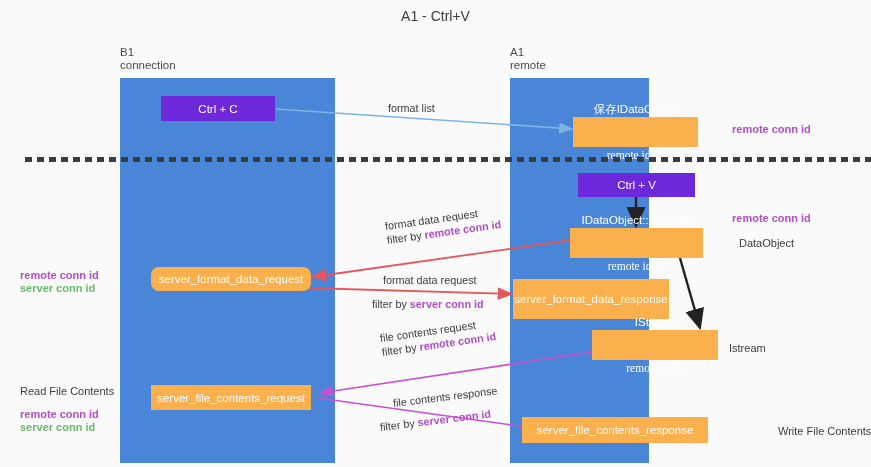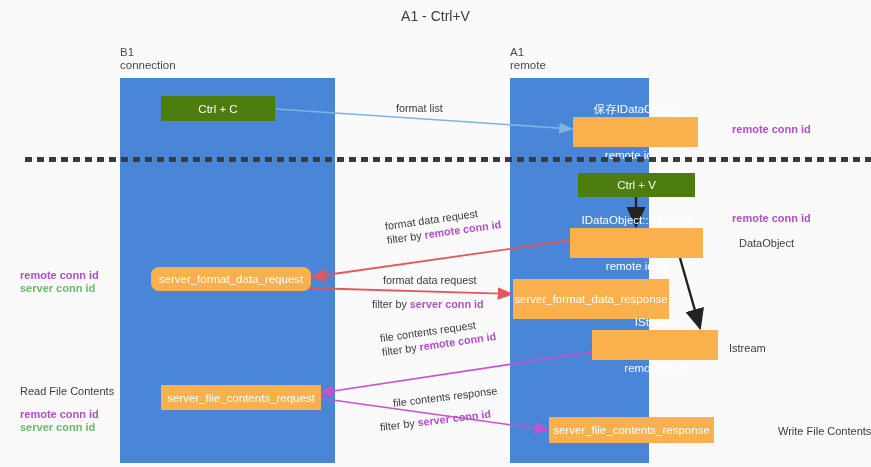--- a/index.html
+++ b/index.html
@@ -63,23 +63,23 @@
     box-sizing: border-box;
     display: flex;
     flex-direction: column;
     align-items: center;
     justify-content: center;
     text-align: center;
     font-size: 11.5px;
     line-height: 14px;
     color: #ffffff;
   }
-  .node.green { background: #4d7c0f; }
+  .node.green { background: #6d28d9; }
   .node.orange { background: #fbb04e; gap: 32px; }
-  .node .l2 { display: block; }
+  .node .l2 { display: block; font-family: Liberation Serif, serif; }
 
   
   .lbl {
     font-size: 11px;
     line-height: 14px;
     color: #3c3c3c;
     white-space: nowrap;
   }
   .lbl.bold { font-weight: bold; }
   .purple { color: #b14fc5; font-weight: bold; }
@@ -171,31 +171,31 @@
 
   <div class="abs node orange" style="left:513px; top:279px; width:156px; height:40px;">
     <span>server_format_data_response</span>
   </div>
 
   <div class="abs node orange" style="left:592px; top:330px; width:126px; height:30px;">
     <span>IStream</span>
     <span class="l2">remote id: A</span>
   </div>
 
-  <div class="abs node orange" style="left:161px; top:385px; width:160px; height:25px;">
+  <div class="abs node orange" style="left:151px; top:385px; width:160px; height:25px;">
     <span>server_file_contents_request</span>
   </div>
 
-  <div class="abs node orange" style="left:549px; top:417px; width:165px; height:26px;">
+  <div class="abs node orange" style="left:522px; top:417px; width:186px; height:26px;">
     <span>server_file_contents_response</span>
   </div>
 
   <div class="abs" id="divider"></div>
 
-  <div class="abs mid-lbl" style="left:396px; top:101px;">
+  <div class="abs mid-lbl" style="left:388px; top:101px;">
     <span>format list</span>
   </div>
 
   <div class="abs rot-up" style="left:386px; top:219px; transform: rotate(-8deg);">
     <div class="mid-lbl">format data request</div>
     <div class="mid-lbl">
       <span>filter by </span><span class="purple">remote conn id</span>
     </div>
   </div>
 

